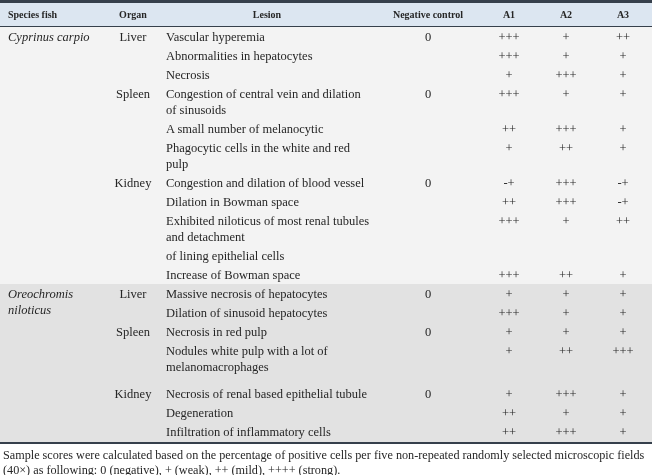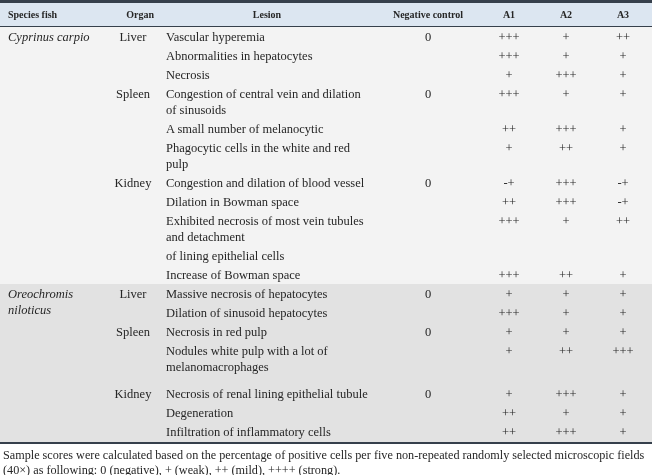--- a/index.html
+++ b/index.html
@@ -7,21 +7,21 @@
     --rule:#36404c; --text:#262626; --page-bg:#ffffff;
   }
   html,body{margin:0;padding:0;background:var(--page-bg);}
   body{width:652px;font-family:"Liberation Serif","DejaVu Serif",serif;color:var(--text);}
   .page{width:652px;}
   table{border-collapse:collapse;width:652px;table-layout:fixed;
         border-top:3px solid var(--rule);border-bottom:2px solid var(--rule);}
   thead th{background:var(--header-bg);font-weight:bold;font-size:10px;line-height:16px;
            padding:3.5px 4px;border-bottom:1.5px solid var(--rule);overflow:hidden;}
   th.h-species{text-align:left;padding-left:8px;}
-  th.h-organ{text-align:right;}
+  th.h-organ{text-align:center;}
   th.h-center{text-align:center;margin-top:48px;}
   td{font-size:12.5px;line-height:16px;padding:1.5px 4px;vertical-align:top;overflow:hidden;}
   tbody.sec1 td{background:var(--section1-bg);}
   tbody.sec2 td{background:var(--section2-bg);}
   td.species{font-style:italic;white-space:pre-line;padding-left:8px;}
   td.organ{text-align:center;}
   td.lesion{white-space:pre-line;padding-left:8px;}
   td.neg,td.val{text-align:center;}
   tr.gap-row td{padding-top:10px;}
   .footnote{font-size:12.2px;line-height:15px;padding:4px 3px 2px 3px;background:var(--page-bg);}
@@ -109,21 +109,21 @@
         <td class="val">-+</td>
       </tr>
       <tr>
         <td class="lesion">Dilation in Bowman space</td>
         <td class="neg"></td>
         <td class="val">++</td>
         <td class="val">+++</td>
         <td class="val">-+</td>
       </tr>
       <tr>
-        <td class="lesion">Exhibited necrosis of most vein tubules
+        <td class="lesion">Exhibited niloticus of most renal tubules
 and detachment</td>
         <td class="neg"></td>
         <td class="val">+++</td>
         <td class="val">+</td>
         <td class="val">++</td>
       </tr>
       <tr>
         <td class="lesion">of lining epithelial cells</td>
         <td class="neg"></td>
         <td class="val"></td>
@@ -168,21 +168,21 @@
       <tr>
         <td class="lesion">Nodules white pulp with a lot of
 melanomacrophages</td>
         <td class="neg"></td>
         <td class="val">+</td>
         <td class="val">++</td>
         <td class="val">+++</td>
       </tr>
       <tr class="gap-row">
         <td class="organ" rowspan="3">Kidney</td>
-        <td class="lesion">Necrosis of renal lining epithelial tubule</td>
+        <td class="lesion">Necrosis of renal based epithelial tubule</td>
         <td class="neg">0</td>
         <td class="val">+</td>
         <td class="val">+++</td>
         <td class="val">+</td>
       </tr>
       <tr>
         <td class="lesion">Degeneration</td>
         <td class="neg"></td>
         <td class="val">++</td>
         <td class="val">+</td>

